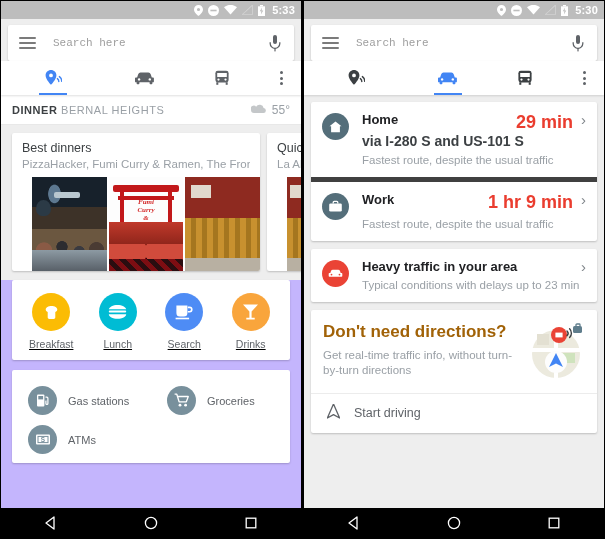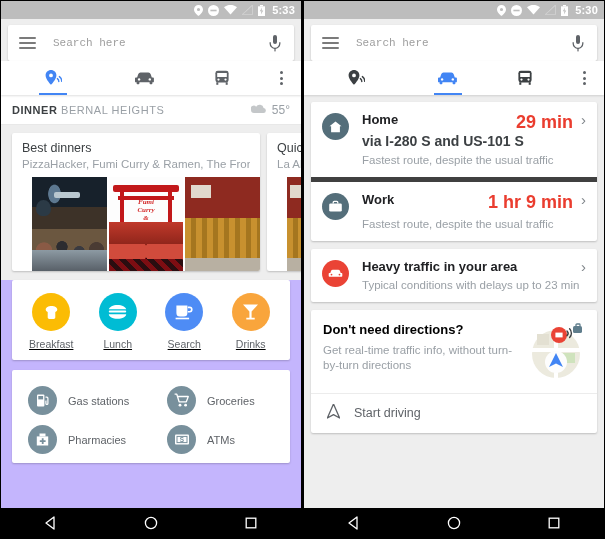--- a/index.html
+++ b/index.html
@@ -169,21 +169,21 @@
   .dbody { flex:1; margin-left: 13px; }
   .dtop { display:flex; align-items:flex-start; }
   .dname { font-size: 13px; font-weight:bold; color:#202124; flex:1; }
   .dtime { font-size: 18px; font-weight:bold; color:#ea3d2f; margin-right: 8px; }
   .chev { color:#80868b; font-size: 15px; line-height:1; }
   .dvia { font-size: 14px; font-weight:bold; color:#3c4043; }
   .dnote { font-size: 11.5px; color:#9aa0a6; margin-top: 5px; }
 
   .promo { padding: 12px 12px 13px 12px; display:flex; position:relative; }
   .promo-text { flex:1; padding-right: 6px; }
-  .promo-title { font-size: 13px; font-weight:bold; color:#000000; margin-bottom:6px; }
+  .promo-title { font-size: 17px; font-weight:bold; color:#a16207; margin-bottom:6px; }
   .promo-sub { font-size: 11.5px; color:#9aa0a6; line-height:15px; }
   .promo-art { width: 62px; height: 58px; flex:0 0 auto; position:relative; }
   .promo-cta { display:flex; align-items:center; gap:14px; padding: 10px 12px 11px 16px;
                border-top: 1px solid #ececec; cursor:pointer; }
   .promo-cta span { font-size: 12.5px; color:#5f6368; }
 
   
   .navbar {
     height: 30px; background:#000; display:flex; align-items:center;
     justify-content: space-around; flex: 0 0 auto;
@@ -399,30 +399,20 @@
                   <circle cx="6" cy="12.2" r="1.4" fill="#fff"></circle>
                   <circle cx="11.6" cy="12.2" r="1.4" fill="#fff"></circle>
                 </svg>
             </div>
             <div class="slabel">Groceries</div>
           </div>
         </div>
         <div class="srow">
           <div class="sitem">
             <div class="scircle">
-              <svg width="15" height="15" viewBox="0 0 15 15">
-                  <path d="M1.8 4.4h11.4v9.1H1.8z" fill="#fff"></path>
-                  <path d="M4.5 1.5h6v2.9h-6z" fill="#fff"></path>
-                  <path d="M6.8 6.2h1.8v2h2v1.8h-2v2H6.8v-2h-2V8.2h2z" fill="#78909c"></path>
-                </svg>
-            </div>
-            <div class="slabel">Pharmacies</div>
-          </div>
-          <div class="sitem">
-            <div class="scircle">
               <svg width="16" height="13" viewBox="0 0 16 13">
                   <rect x="1" y="1.5" width="14" height="10" rx="1" fill="#fff"></rect>
                   <rect x="3" y="3.4" width="10" height="6.2" fill="none" stroke="#78909c" stroke-width="1"></rect>
                   <text x="8" y="8.9" font-size="6.4" font-family="Liberation Sans, sans-serif" font-weight="bold" fill="#78909c" text-anchor="middle">S</text>
                 </svg>
             </div>
             <div class="slabel">ATMs</div>
           </div>
         </div>
       </div>

